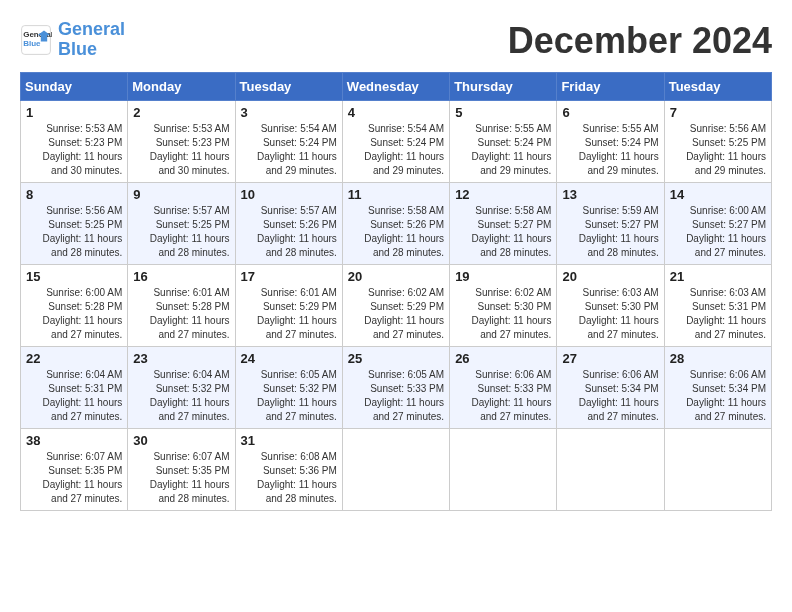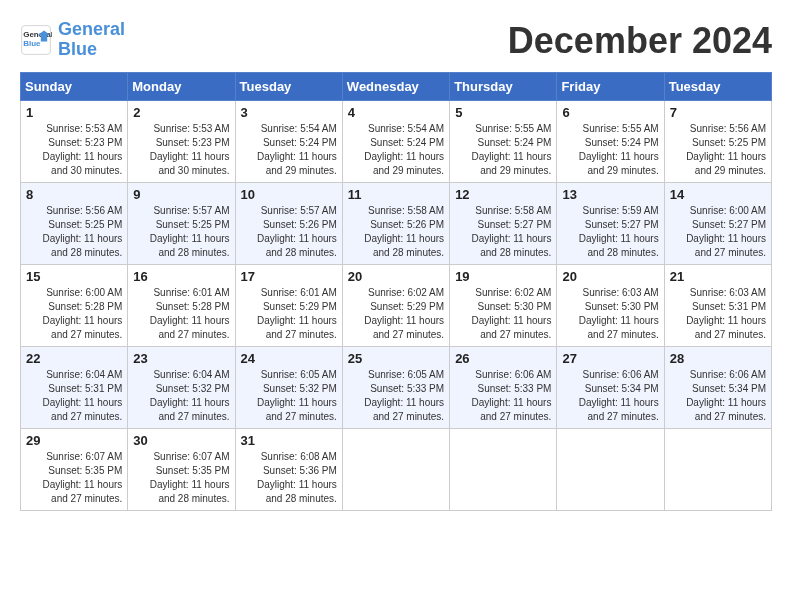--- a/index.html
+++ b/index.html
@@ -323,21 +323,21 @@
         <td>
           <span class="day-num">28</span>
           <div class="day-info" style="white-space: pre-line;">Sunrise: 6:06 AM
 Sunset: 5:34 PM
 Daylight: 11 hours
 and 27 minutes.</div>
         </td>
       </tr>
       <tr>
         <td>
-          <span class="day-num">29</span>
+          <span class="day-num">38</span>
           <div class="day-info" style="white-space: pre-line;">Sunrise: 6:07 AM
 Sunset: 5:35 PM
 Daylight: 11 hours
 and 27 minutes.</div>
         </td>
         <td>
           <span class="day-num">30</span>
           <div class="day-info" style="white-space: pre-line;">Sunrise: 6:07 AM
 Sunset: 5:35 PM
 Daylight: 11 hours

